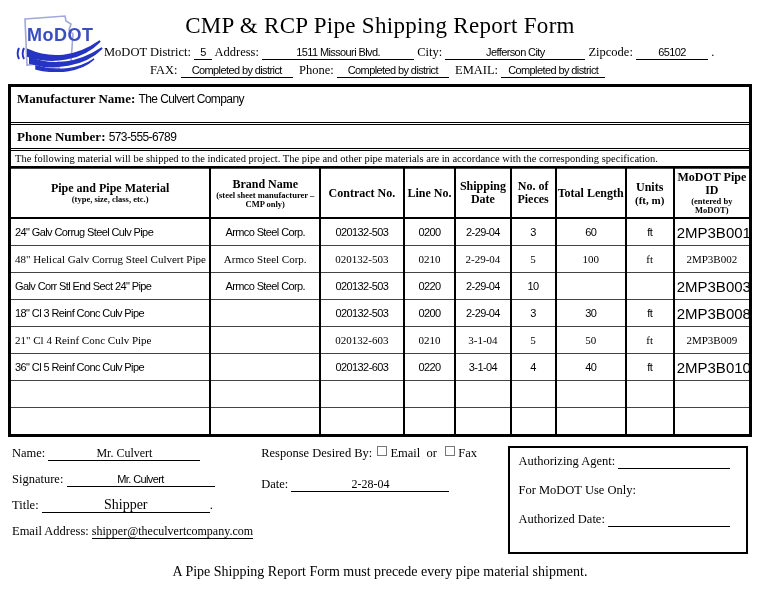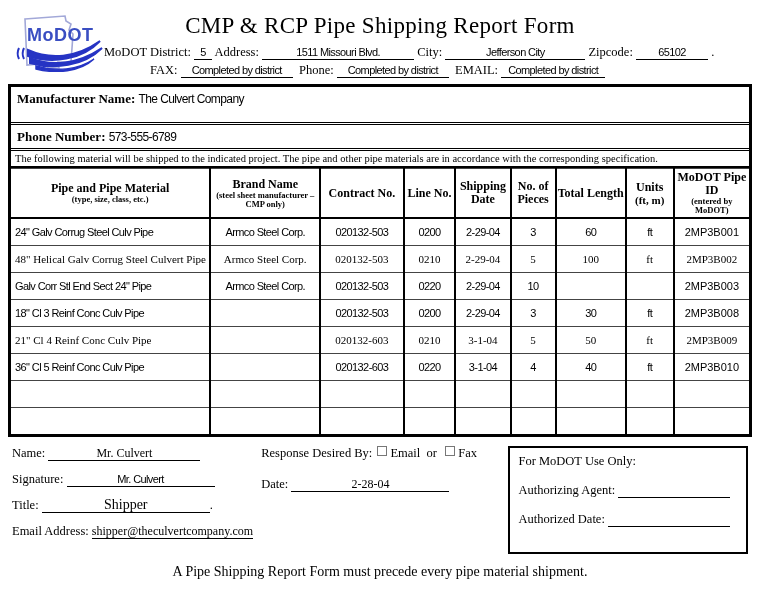--- a/index.html
+++ b/index.html
@@ -30,21 +30,21 @@
   td{border-left:2px solid #000;height:26px;text-align:center;padding:0 2px;}
   th:first-child,td:first-child{border-left:none;}
   th:last-child,td:last-child{border-right:none;}
   tr:last-child td{border-bottom:none;}
   .h1{display:block;font-weight:bold;font-size:12px;line-height:13px;}
   .h2{display:block;font-weight:bold;font-size:8.5px;line-height:9px;}
   th:nth-child(8) .h2{font-size:11px;line-height:12px;}
   td.c-mat{text-align:left;padding-left:4px;}
   tr.ra td{font-family:"Liberation Sans",sans-serif;letter-spacing:-0.6px;font-size:11px;}
   tr.rb td{font-family:"Liberation Serif",serif;font-size:11px;}
-  tr.ra td.c-id{font-size:11px;letter-spacing:0;margin-left:24px;}
+  tr.ra td.c-id{font-size:15px;letter-spacing:0;margin-left:24px;}
   tr.rb td.c-id{font-size:11px;}
 
   
   .signoff{display:flex;margin:9px 10px 0 12px;font-size:12.5px;}
   .so-left{width:252px;}
   .so-mid{width:250px;}
   .fline{margin-bottom:11px;white-space:nowrap;}
   .cb{display:inline-block;width:8px;height:8px;border:1px solid #777;vertical-align:1px;margin:0 3px 0 2px;background:#fff;}
   .modotbox{width:222px;border:2px solid #000;height:92px;padding:6px 8px;margin-left:auto;margin-right:2px;}
   .modotbox .fline{margin-bottom:14px;}
@@ -274,25 +274,25 @@
         &nbsp;<span>or</span>&nbsp;
         <span class="cb"></span><span>Fax</span>
       </div>
       <div class="fline" style="margin-top:16px">
         <span>Date:</span>
         <span class="ul" style="width:158px"><span class="fb" style="font-size:12px">2-28-04</span></span>
       </div>
     </div>
 
     <div class="modotbox">
-      <div class="fline">For MoDOT Use Only:</div>
       <div class="fline">
         <span>Authorizing Agent:</span>
         <span class="ul" style="width:112px"></span>
       </div>
+      <div class="fline">For MoDOT Use Only:</div>
       <div class="fline">
         <span>Authorized Date:</span>
         <span class="ul" style="width:122px"></span>
       </div>
     </div>
   </div>
 
   <div class="footer">
     <div>A Pipe Shipping Report Form must precede every pipe material shipment.</div>
 

